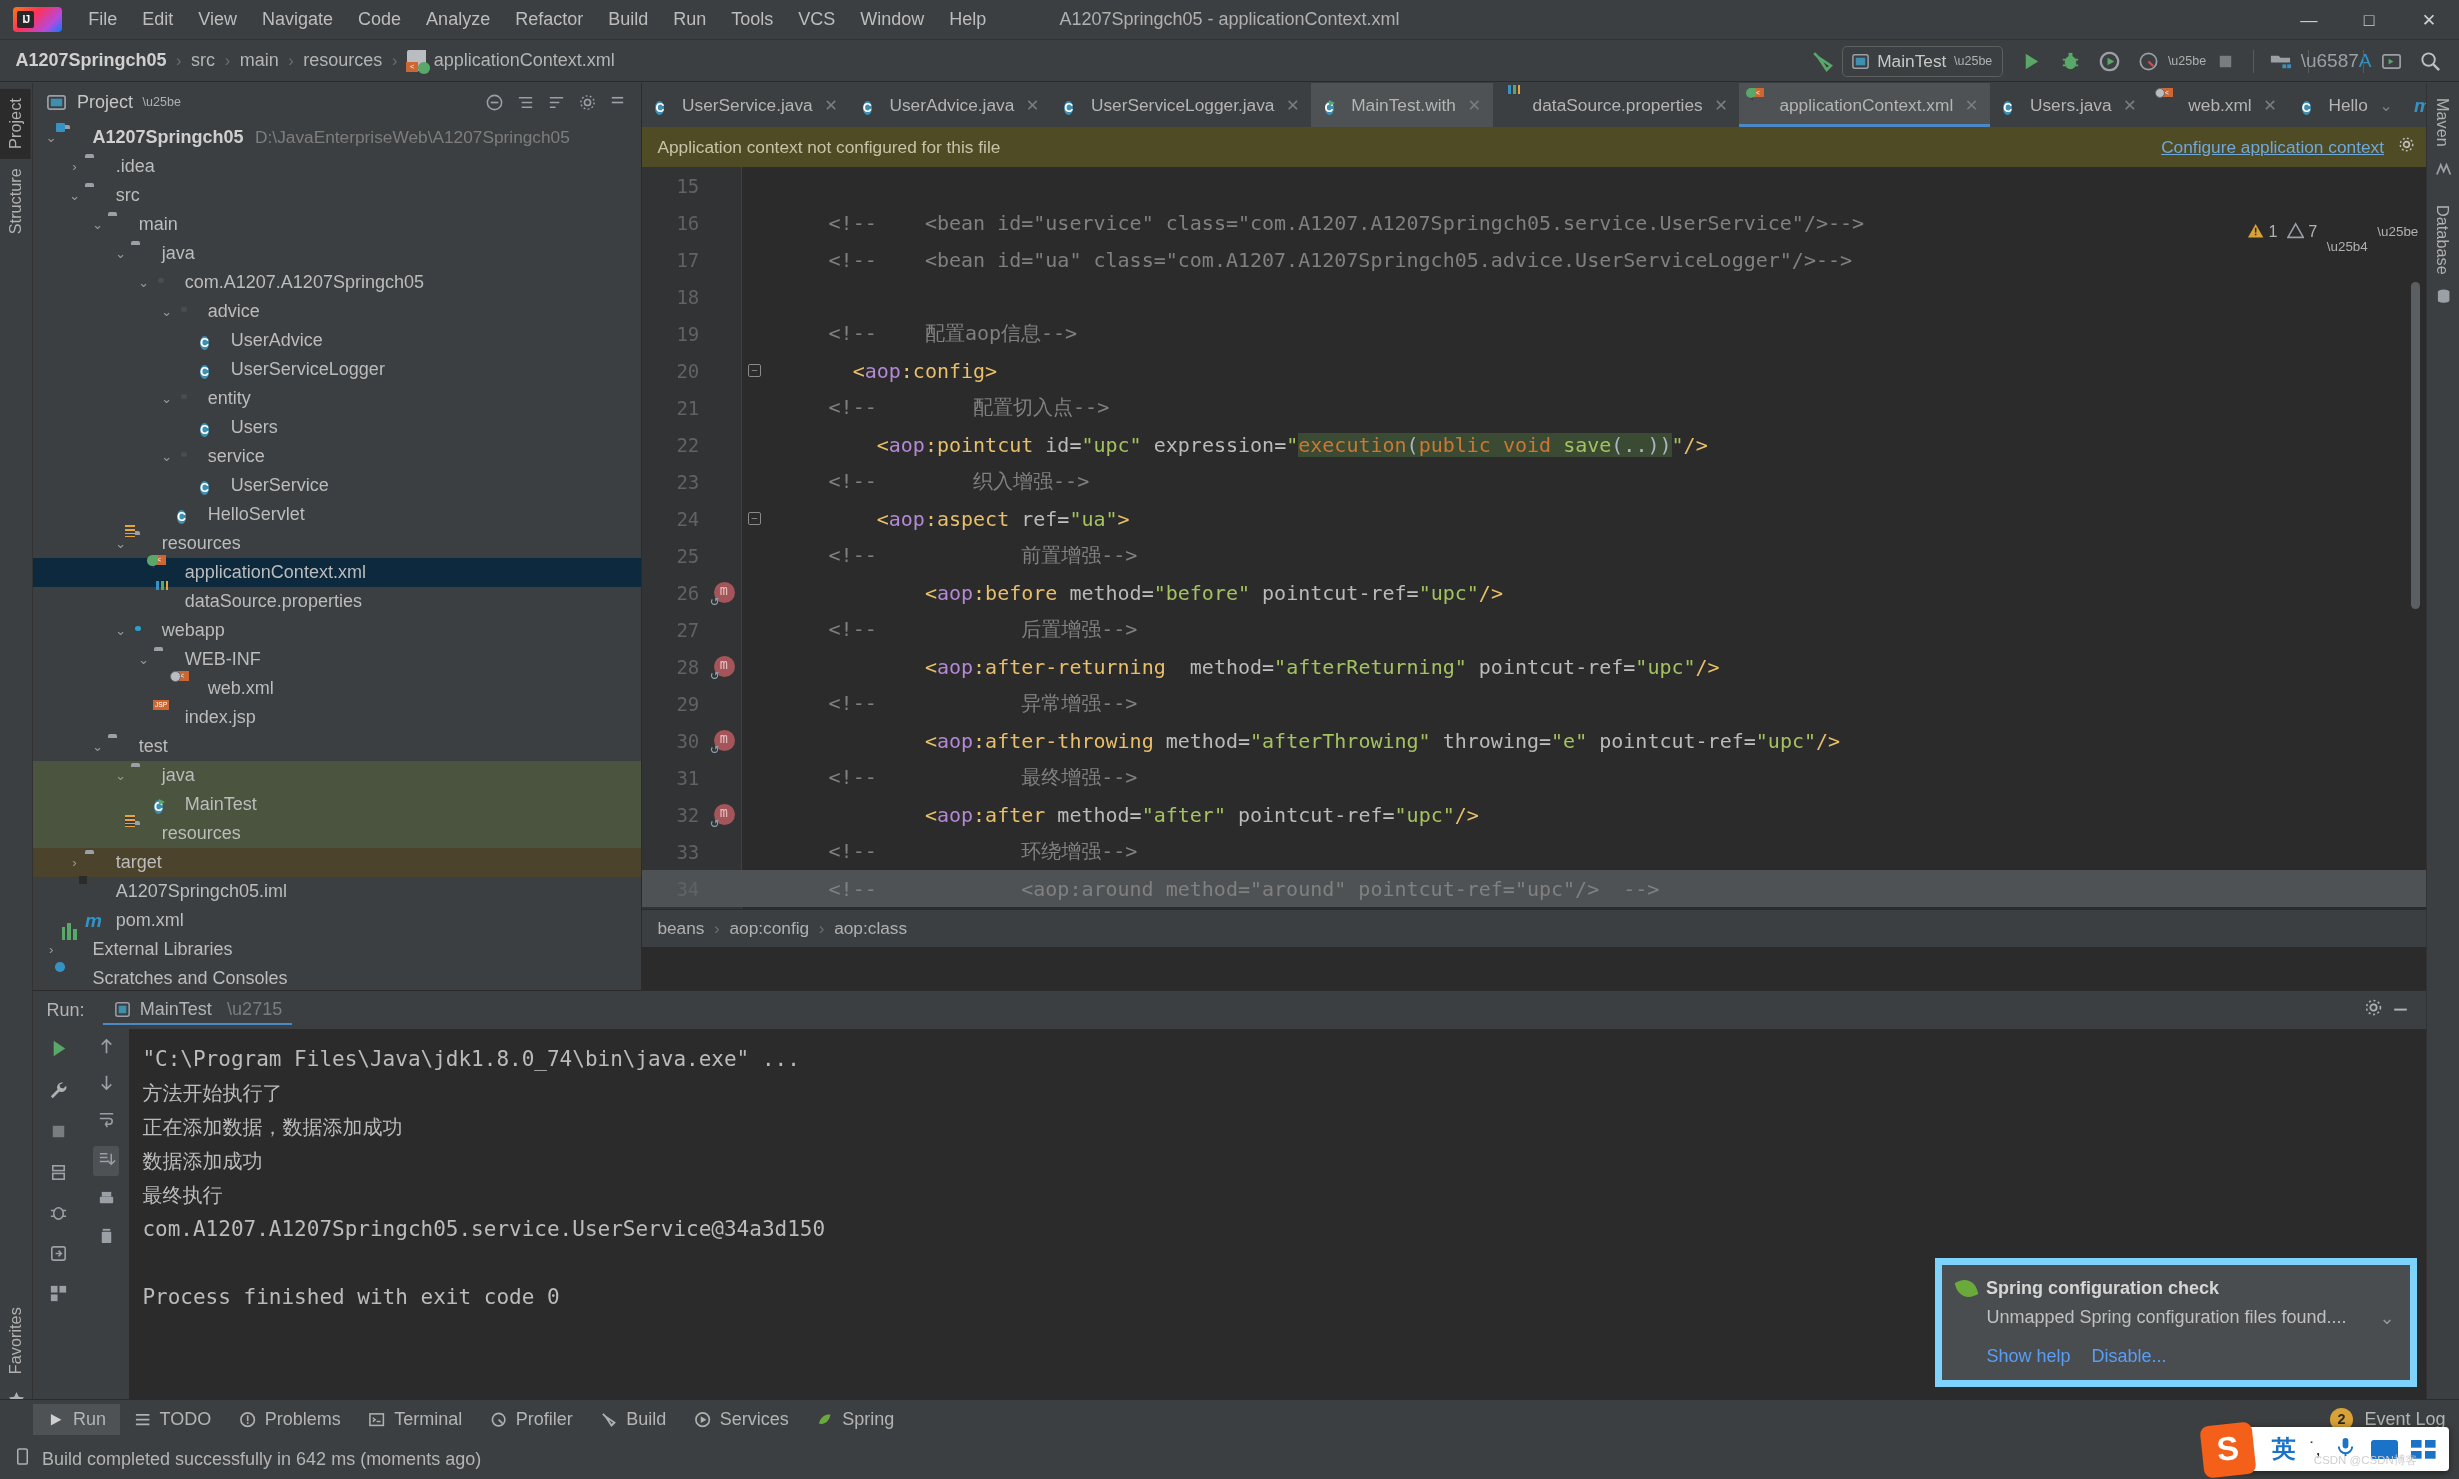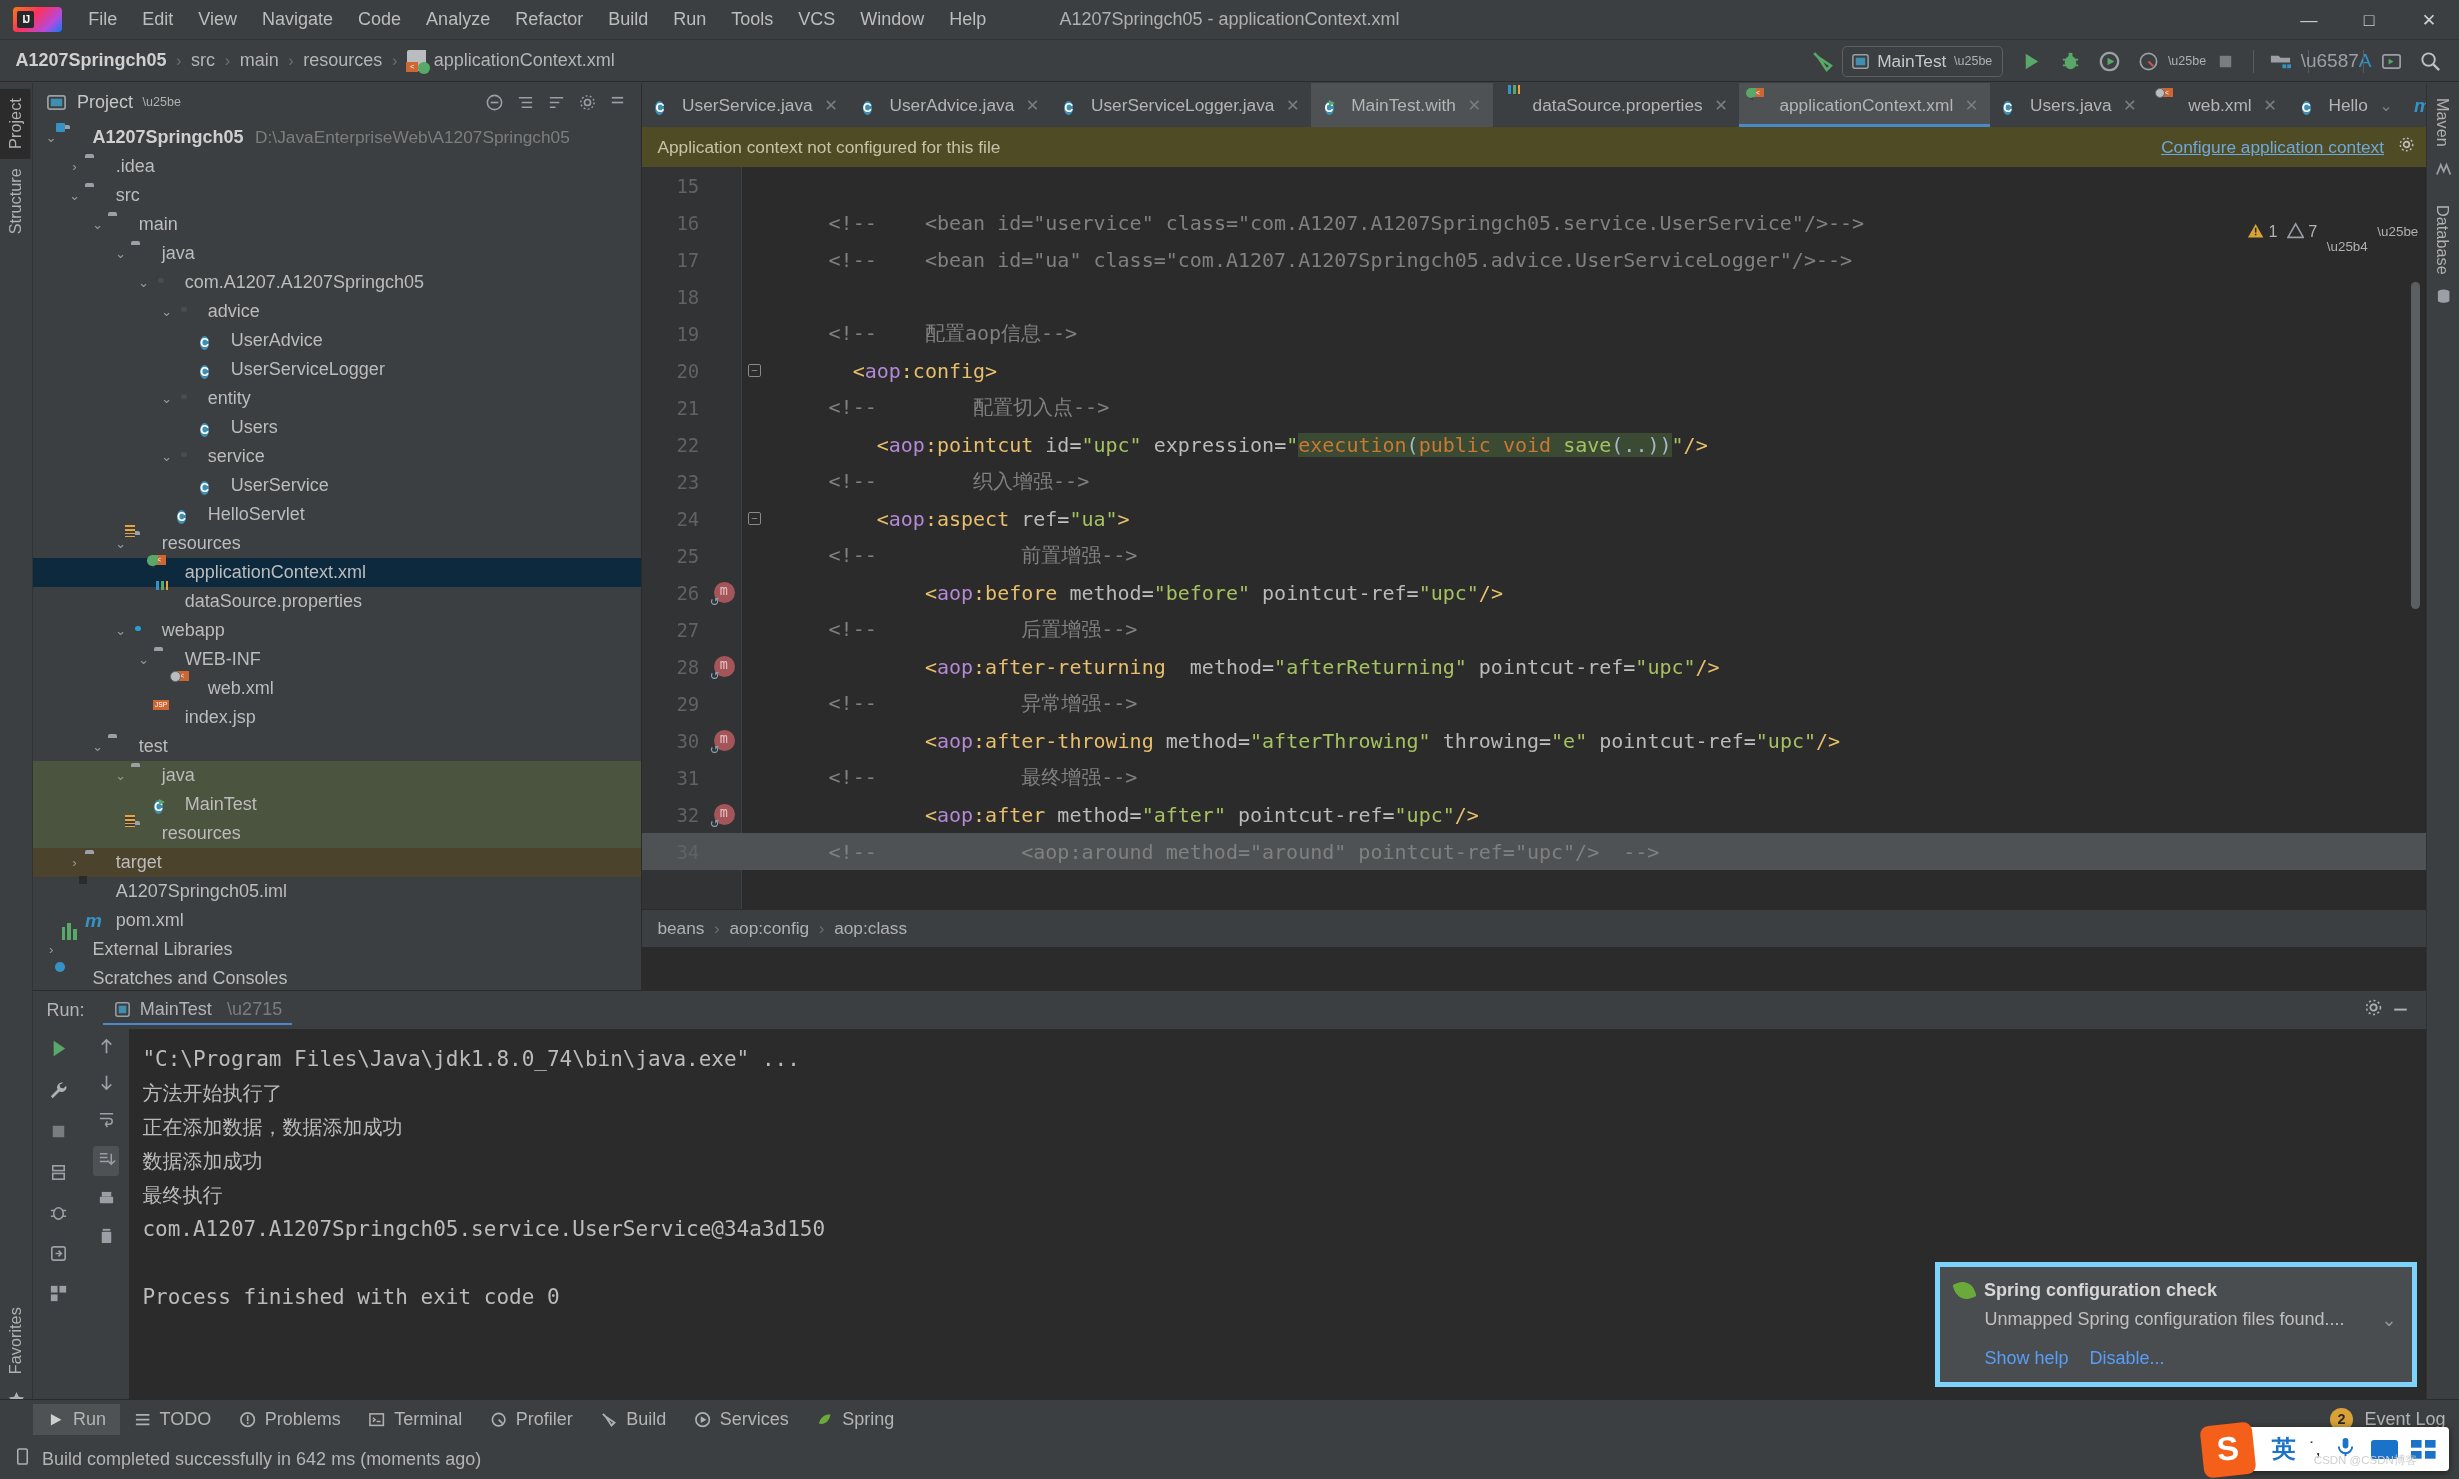--- a/index.html
+++ b/index.html
@@ -178,21 +178,21 @@
   .run-side { position:absolute; left:0; top:0; width:50px; bottom:0; background:#3c3f41; display:flex;
               flex-direction:column; align-items:center; padding-top:7.7px; gap:15.4px;}
   .run-side2 { position:absolute; left:50px; top:0; width:46px; bottom:0; background:#3c3f41; display:flex;
               flex-direction:column; align-items:center; padding-top:7.7px; gap:13.4px;}
   .console { position:absolute; left:96px; top:0; right:0; bottom:0; padding:13.4px 0 0 13.4px; overflow:hidden;}
   .cl { font-family:"DejaVu Sans Mono", monospace; font-size:21px; color:#bbbbbb; height:34px; line-height:34px; white-space:pre;}
   .cl.cn { font-family:"Liberation Sans", sans-serif; font-size:20px;}
 
   
   .balloon { position:absolute; right:42px; bottom:92px; width:482px; background:#4a4d4f;
-             border:5px solid #7dd3fc; padding:13.4px 15.4px 13.4px 15.4px; }
+             border:7px solid #7dd3fc; padding:13.4px 15.4px 13.4px 15.4px; }
   .balloon .t1 { font-size:18px; font-weight:bold; color:#d6d6d6; display:flex; align-items:center; gap:9.6px;}
   .balloon .t2 { font-size:18px; color:#c0c0c0; margin-top:7.7px; padding-left:29px; display:flex; align-items:center;}
   .balloon .t2 .chev { margin-left:auto; color:#9a9a9a;}
   .balloon .t3 { margin-top:17px; padding-left:29px; display:flex; gap:21px;}
   .balloon .t3 a { color:#589df6; font-size:18px; text-decoration:none;}
   .leaf-ic { width:19px;height:19px;background:#6aaa3a;border-radius: 1.9px 13.4px 1.9px 13.4px; transform: rotate(-20deg);}
 
   
   .bottombar { position:absolute; left:0; right:0; bottom:40px; height:40px; background:#3c3f41;
                display:flex; align-items:center; padding-left:33px; border-top:1px solid #2b2b2b;}
@@ -664,20 +664,21 @@
           <div class="cline"><span class="lnum">23</span><span class="gicons"></span><span style="width: 25px; display: flex; align-items: center; justify-content: center; flex: 0 0 auto;"></span><span class="ctext"><span class="cm">    &lt;!--        织入增强--&gt;</span></span></div>
           <div class="cline"><span class="lnum">24</span><span class="gicons"></span><span style="width: 25px; display: flex; align-items: center; justify-content: center; flex: 0 0 auto;"><span class="fold">−</span></span><span class="ctext"><span class="pn">        </span><span class="tg">&lt;</span><span class="ns">aop</span><span class="tg">:aspect</span><span class="pn"> </span><span class="at">ref</span><span class="pn">=</span><span class="vl">"ua"</span><span class="tg">&gt;</span></span></div>
           <div class="cline"><span class="lnum">25</span><span class="gicons"></span><span style="width: 25px; display: flex; align-items: center; justify-content: center; flex: 0 0 auto;"></span><span class="ctext"><span class="cm">    &lt;!--            前置增强--&gt;</span></span></div>
           <div class="cline"><span class="lnum">26</span><span class="gicons"><span class="bmark"><span class="arr">↺</span></span></span><span style="width: 25px; display: flex; align-items: center; justify-content: center; flex: 0 0 auto;"></span><span class="ctext"><span class="pn">            </span><span class="tg">&lt;</span><span class="ns">aop</span><span class="tg">:before</span><span class="pn"> </span><span class="at">method</span><span class="pn">=</span><span class="vl">"before"</span><span class="pn"> </span><span class="at">pointcut-ref</span><span class="pn">=</span><span class="vl">"upc"</span><span class="tg">/&gt;</span></span></div>
           <div class="cline"><span class="lnum">27</span><span class="gicons"></span><span style="width: 25px; display: flex; align-items: center; justify-content: center; flex: 0 0 auto;"></span><span class="ctext"><span class="cm">    &lt;!--            后置增强--&gt;</span></span></div>
           <div class="cline"><span class="lnum">28</span><span class="gicons"><span class="bmark"><span class="arr">↺</span></span></span><span style="width: 25px; display: flex; align-items: center; justify-content: center; flex: 0 0 auto;"></span><span class="ctext"><span class="pn">            </span><span class="tg">&lt;</span><span class="ns">aop</span><span class="tg">:after-returning</span><span class="pn">  </span><span class="at">method</span><span class="pn">=</span><span class="vl">"afterReturning"</span><span class="pn"> </span><span class="at">pointcut-ref</span><span class="pn">=</span><span class="vl">"upc"</span><span class="tg">/&gt;</span></span></div>
           <div class="cline"><span class="lnum">29</span><span class="gicons"></span><span style="width: 25px; display: flex; align-items: center; justify-content: center; flex: 0 0 auto;"></span><span class="ctext"><span class="cm">    &lt;!--            异常增强--&gt;</span></span></div>
           <div class="cline"><span class="lnum">30</span><span class="gicons"><span class="bmark"><span class="arr">↺</span></span></span><span style="width: 25px; display: flex; align-items: center; justify-content: center; flex: 0 0 auto;"></span><span class="ctext"><span class="pn">            </span><span class="tg">&lt;</span><span class="ns">aop</span><span class="tg">:after-throwing</span><span class="pn"> </span><span class="at">method</span><span class="pn">=</span><span class="vl">"afterThrowing"</span><span class="pn"> </span><span class="at">throwing</span><span class="pn">=</span><span class="vl">"e"</span><span class="pn"> </span><span class="at">pointcut-ref</span><span class="pn">=</span><span class="vl">"upc"</span><span class="tg">/&gt;</span></span></div>
           <div class="cline"><span class="lnum">31</span><span class="gicons"></span><span style="width: 25px; display: flex; align-items: center; justify-content: center; flex: 0 0 auto;"></span><span class="ctext"><span class="cm">    &lt;!--            最终增强--&gt;</span></span></div>
           <div class="cline"><span class="lnum">32</span><span class="gicons"><span class="bmark"><span class="arr">↺</span></span></span><span style="width: 25px; display: flex; align-items: center; justify-content: center; flex: 0 0 auto;"></span><span class="ctext"><span class="pn">            </span><span class="tg">&lt;</span><span class="ns">aop</span><span class="tg">:after</span><span class="pn"> </span><span class="at">method</span><span class="pn">=</span><span class="vl">"after"</span><span class="pn"> </span><span class="at">pointcut-ref</span><span class="pn">=</span><span class="vl">"upc"</span><span class="tg">/&gt;</span></span></div>
+          <div class="cline"><span class="lnum">33</span><span class="gicons"></span><span style="width: 25px; display: flex; align-items: center; justify-content: center; flex: 0 0 auto;"></span><span class="ctext"><span class="cm">    &lt;!--            环绕增强--&gt;</span></span></div>
           <div class="cline" style="background: rgb(78, 82, 84);"><span class="lnum">34</span><span class="gicons"></span><span style="width: 25px; display: flex; align-items: center; justify-content: center; flex: 0 0 auto;"></span><span class="ctext"><span class="cm">    &lt;!--            &lt;aop:around method="around" pointcut-ref="upc"/&gt;  --&gt;</span></span></div>
         </div>
 
       <div class="insp-head">
         <span class="warn-chip">
           <svg width="17.3" height="17.3" viewBox="0 0 18 18">
               <path d="M9 2 L17 16 H1 Z" fill="#d9a236"></path>
               <rect x="8.2" y="6" width="1.6" height="5" fill="#2b2b2b"></rect>
               <rect x="8.2" y="12.2" width="1.6" height="1.6" fill="#2b2b2b"></rect>
             </svg>

